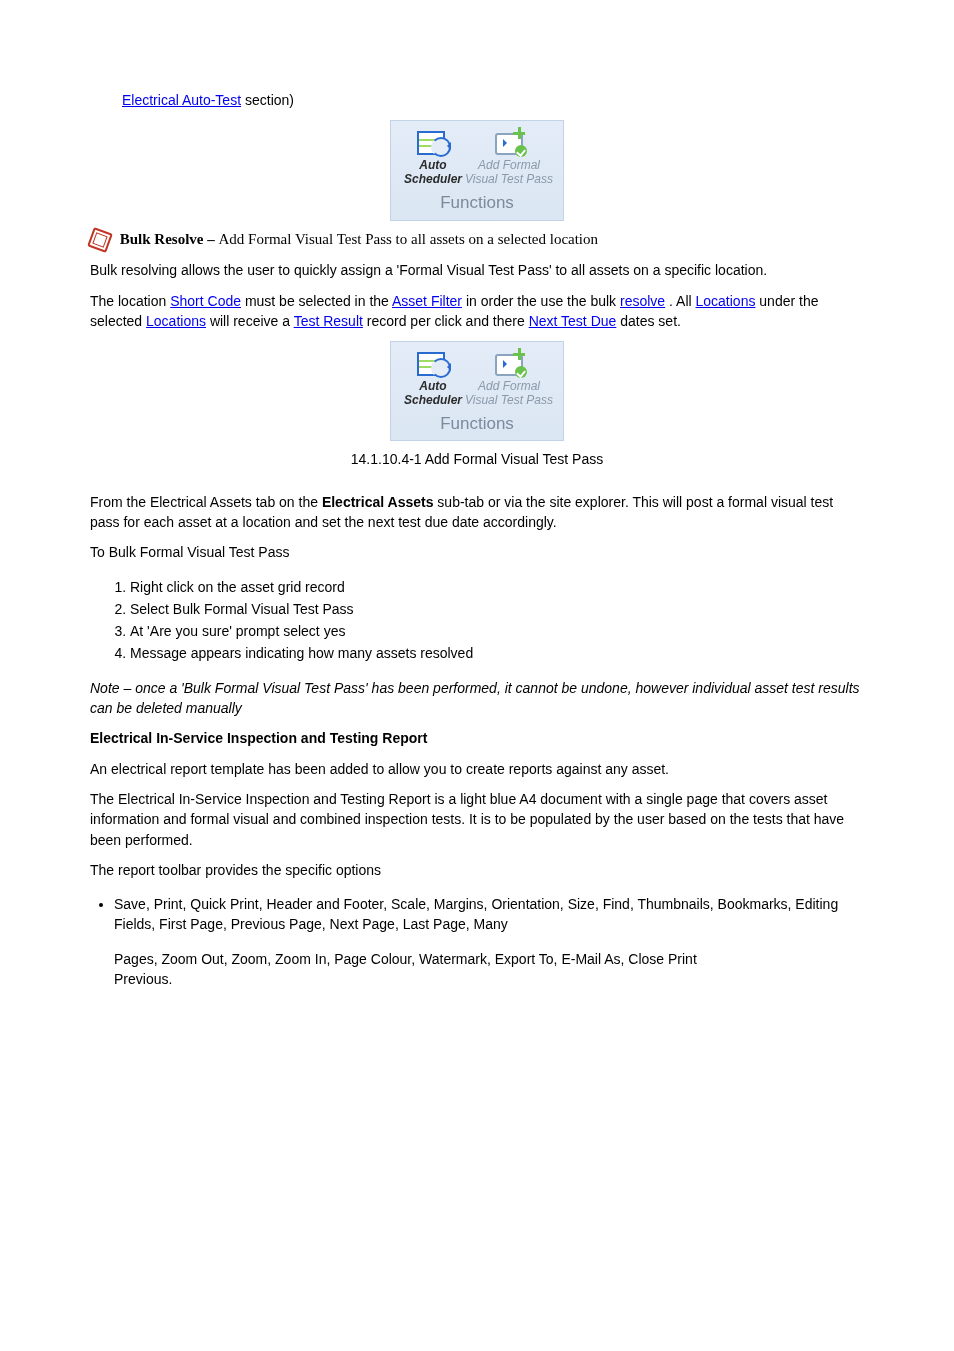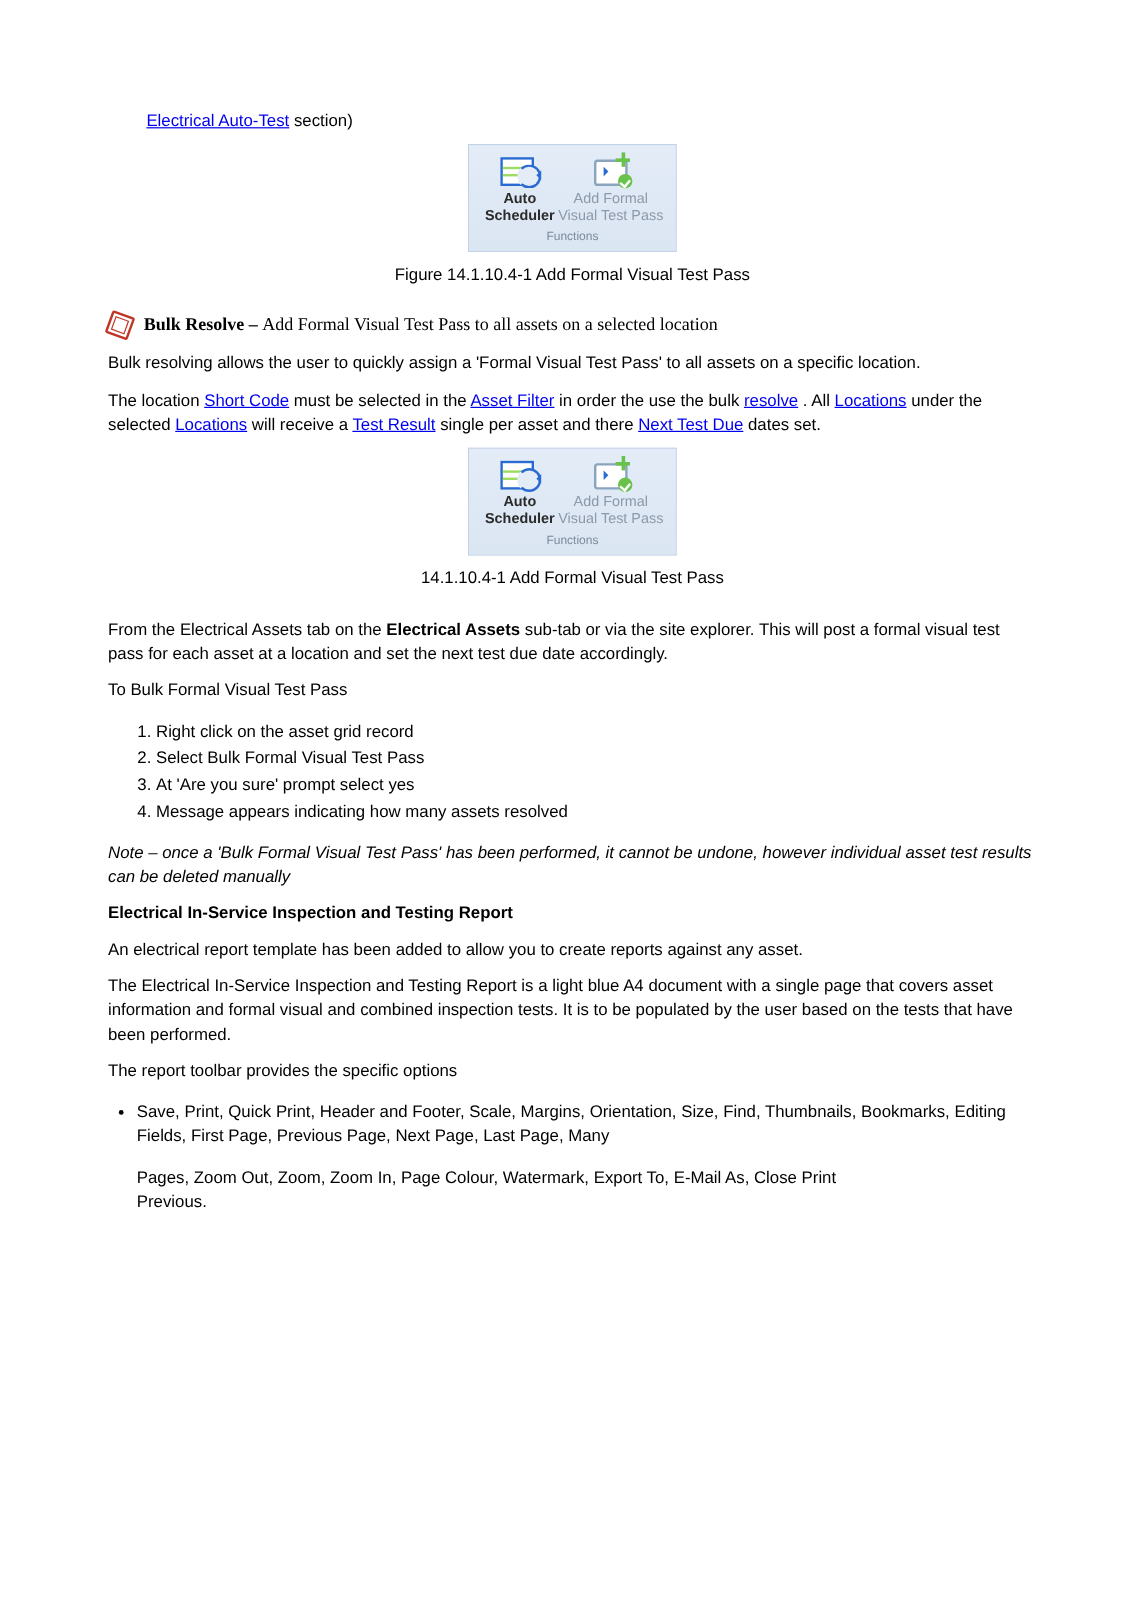--- a/index.html
+++ b/index.html
@@ -30,20 +30,21 @@
     padding: 6px 10px 4px 10px;
     display: flex;
     flex-direction: column;
     align-items: center;
     font-size: 12px;
     color: #5a6a7d;
   }
   .ribbon-buttons {
     display: flex;
     align-items: flex-end;
+    font-style: italic;
   }
   .ribbon-btn {
     display: flex;
     flex-direction: column;
     align-items: center;
     text-align: center;
     line-height: 1.15;
     min-width: 64px;
   }
   .ribbon-btn .ico {
@@ -100,21 +101,21 @@
   }
   .mon-check::after{
     content:""; position:absolute; left:3px; top:3px;
     width:4px; height:6px;
     border:2px solid #fff; border-top:none; border-left:none;
     transform:rotate(40deg);
   }
   .ribbon-group-label {
     margin-top: 4px;
     color: #7c8a9c;
-    font-size: 10px;
+    font-size: 17px;
   }
   .ribbon-btn .lbl-dark { color:#2b2b2b; font-weight:bold; }
   .ribbon-btn .lbl-light { color:#8b99aa; }
   .centered {
     text-align: center;
     margin: 4px 0 22px 0;
   }
   .section-icon {
     display:inline-block;
     width:16px;height:16px;
@@ -166,21 +167,20 @@
               <div class="mon-plus"></div>
               <div class="mon-check"></div>
           </div>
           <span class="lbl-light">Add Formal</span>
           <span class="lbl-light">Visual Test Pass</span>
         </div>
       </div>
       <div class="ribbon-group-label">Functions</div>
     </div>
   </div>
-  <div class="centered">Figure 14.1.10.4-1 Add Formal Visual Test Pass</div>
 
   <div class="section-title">
     <span class="section-icon"></span>
     <b>Bulk Resolve – </b>
     <span>Add Formal Visual Test Pass to all assets on a selected location</span>
   </div>
 
   <p class="para">Bulk resolving allows the user to quickly assign a 'Formal Visual Test Pass' to all assets on a specific location.</p>
 
   <p class="para">
@@ -189,21 +189,21 @@
     <span> must be selected in the </span>
     <a class="link" href="#">Asset Filter</a>
     <span> in order the use the bulk </span>
     <a class="link" href="#">resolve</a>
     <span>. All </span>
     <a class="link" href="#">Locations</a>
     <span> under the selected </span>
     <a class="link" href="#">Locations</a>
     <span> will receive a </span>
     <a class="link" href="#">Test Result</a>
-    <span> single per asset and there </span>
+    <span> record per click and there </span>
     <a class="link" href="#">Next Test Due</a>
     <span> dates set.</span>
   </p>
 
   <div class="figure">
     <div class="ribbon-group">
       <div class="ribbon-buttons">
         <div class="ribbon-btn">
           <div class="ico">
             <div class="cal-body"></div>

